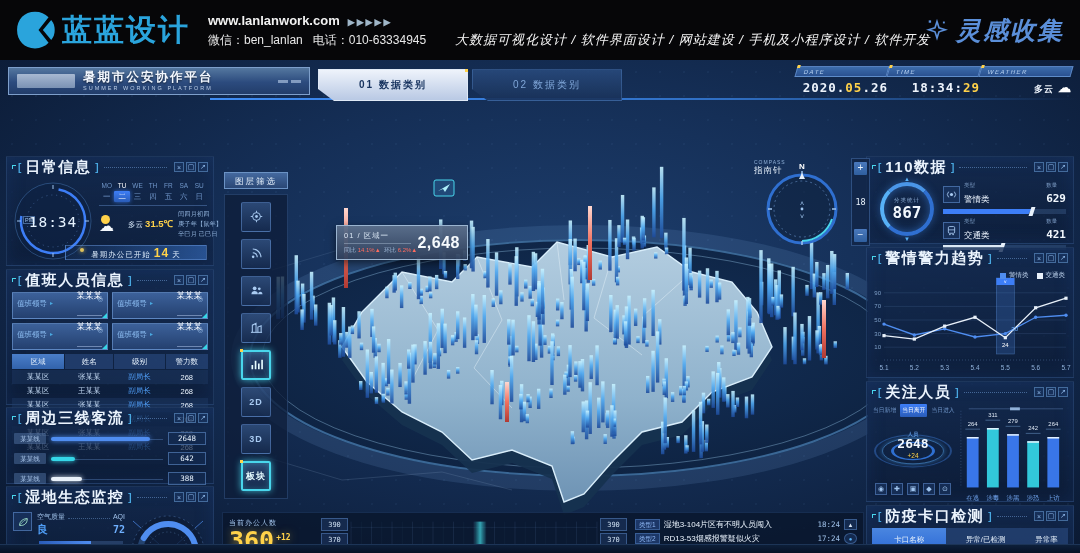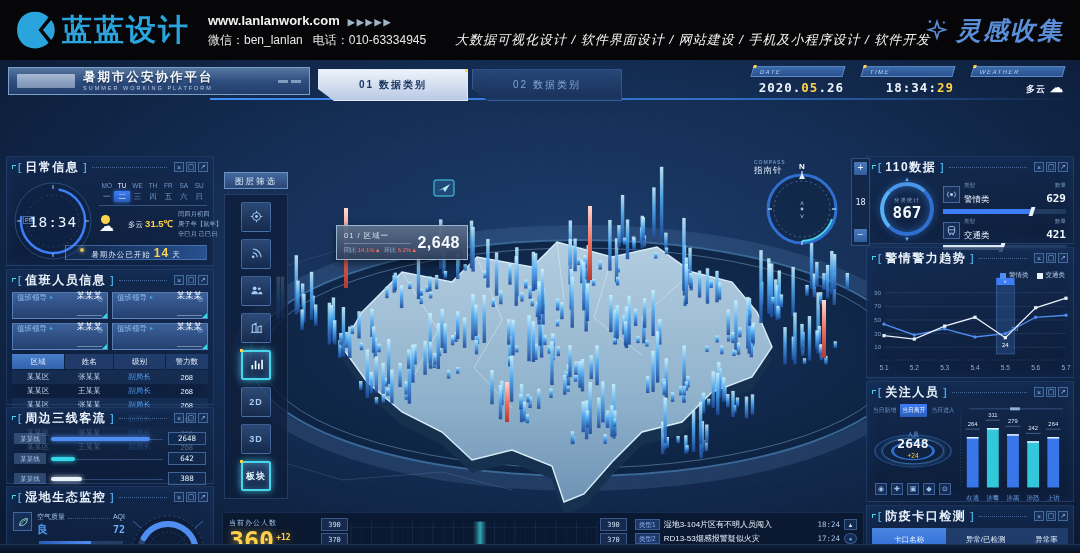--- a/index.html
+++ b/index.html
@@ -33,37 +33,37 @@
   .ttitle{color:#f2f7fe;font-size:12.5px;font-weight:bold;letter-spacing:2px;text-shadow:0 1px 2px rgba(0,0,0,.6);}
   .tsub{color:#b9cbe4;font-size:5.5px;letter-spacing:2px;margin-top:2px;}
   .tdots{margin-left:auto;display:flex;gap:3px;}
   .tdots span{width:10px;height:3px;background:rgba(200,220,245,.55);}
   .tabs{position:absolute;left:318px;top:9px;z-index:4;display:flex;gap:4px;}
   .tab{position:relative;width:150px;height:32px;font-size:10px;letter-spacing:2px;display:flex;align-items:center;justify-content:center;
     color:#7fa6d8;background:linear-gradient(180deg,rgba(40,74,124,.9),rgba(24,48,88,.9));border:1px solid rgba(90,140,210,.35);
     clip-path:polygon(0 0,100% 0,100% 100%,16px 100%,0 calc(100% - 12px));cursor:pointer;}
   .tab.active{color:#16325e;font-weight:bold;background:linear-gradient(180deg,#eef3fb,#b9c9e4);border-color:#dfe9f6;}
   .tab.active::after{content:"";position:absolute;top:-2px;right:-2px;width:4px;height:4px;background:#ffd24a;}
-  .iboxes{position:absolute;right:16px;top:6px;z-index:4;display:flex;gap:18px;}
+  .iboxes{position:absolute;right:8px;top:6px;z-index:4;display:flex;gap:0;}
   .ibox{width:92px;}
   .ichip{height:11px;background:linear-gradient(180deg,#3c6cab,#2a5190);border:1px solid rgba(130,175,235,.5);
     color:#bcd6f5;font-size:6px;letter-spacing:1.5px;display:flex;align-items:center;padding:0 7px;position:relative;
     transform:skewX(-16deg);}
   .ichip::before{content:"";position:absolute;left:-1px;top:-2px;width:3px;height:3px;background:#ffd24a;}
   .ival{text-align:right;font-size:12.5px;font-weight:bold;color:#eef4fc;margin-top:3px;letter-spacing:1px;font-family:"DejaVu Sans Mono",monospace;}
   .ival .hl{color:#ffd24a;}
   .ival .cloud{font-family:"Liberation Sans",sans-serif;font-size:13px;color:#fff;margin-left:4px;}
   
   .panel{position:absolute;width:208px;z-index:4;background:linear-gradient(180deg,rgba(19,41,78,.78),rgba(11,25,50,.62));
     border:1px solid rgba(86,136,205,.22);box-shadow:inset 0 0 18px rgba(30,70,140,.25);}
   .pL{left:6px;} .pR{left:866px;}
   .ph{height:20px;display:flex;align-items:center;padding:0 5px;position:relative;}
   .ph .tick{width:4px;height:4px;border-left:1px solid #49d6ec;border-top:1px solid #49d6ec;margin-right:2px;}
   .ph .br{color:#49a8e0;font-size:10px;font-weight:bold;}
-  .ph .t{color:#eaf3fd;font-size:12px;font-weight:bold;letter-spacing:1.5px;margin:0 4px;white-space:nowrap;}
+  .ph .t{color:#eaf3fd;font-size:15px;font-weight:bold;letter-spacing:1.5px;margin:0 4px;white-space:nowrap;}
   .ph .line{flex:1;border-bottom:1px dotted rgba(130,180,240,.45);margin:0 5px;height:1px;}
   .ph .ic{width:10px;height:10px;margin-left:2px;border:1px solid rgba(111,165,221,.5);color:#8fb8e8;font-size:7px;
     display:flex;align-items:center;justify-content:center;cursor:pointer;background:rgba(30,60,110,.4);}
   
   .daily-body{display:flex;padding:2px 4px 0 4px;}
   .clock{position:relative;width:80px;height:80px;flex:none;margin:2px;}
   .clock .ctime{position:absolute;left:0;right:0;top:33px;text-align:center;color:#e6f3ff;font-size:14.5px;letter-spacing:1px;
     font-family:"DejaVu Sans Mono",monospace;}
   .clock .pm{position:absolute;left:10px;top:35px;font-size:5.5px;color:#9fc4ee;border:1px solid rgba(130,180,240,.5);padding:0 1px;}
   .clock .ydot{position:absolute;right:9px;bottom:9px;width:4px;height:4px;border-radius:50%;background:#ffd24a;box-shadow:0 0 4px #ffd24a;}
@@ -81,21 +81,21 @@
   .wxtxt{font-size:7.5px;color:#cfe0f2;white-space:nowrap;}
   .wxtxt b{color:#ffd24a;font-size:9.5px;}
   .lunar{margin-left:auto;font-size:6.3px;color:#8fb0d8;line-height:1.55;white-space:nowrap;text-align:left;}
   .notice{position:absolute;right:6px;bottom:5px;width:142px;height:15px;line-height:14px;text-align:center;
     background:linear-gradient(90deg,rgba(47,95,170,.1),rgba(56,112,196,.6));border:1px solid rgba(110,160,230,.45);
     font-size:7.5px;color:#dcebfb;letter-spacing:1px;}
   .notice b{color:#ffd24a;font-size:12px;}
   
   .leaders{display:grid;grid-template-columns:1fr 1fr;gap:4px;padding:2px 5px 4px 5px;}
   .lcard{position:relative;height:27px;background:linear-gradient(180deg,#3c619a,#24406f);border:1px solid rgba(120,165,225,.55);}
-  .lcard .role{display:flex;align-items:flex-start;gap:3px;font-size:7.5px;color:#8fc0f5;padding:0 0 0 4px;}
+  .lcard .role{display:flex;align-items:flex-start;gap:3px;font-size:7.5px;color:#8fc0f5;padding:6px 0 0 4px;}
   .lcard .role .arrowr{color:#49a8e0;font-size:6px;}
   .lcard .mini{position:absolute;right:3px;top:2px;font-size:6px;color:#9fc4ee;letter-spacing:1px;}
   .lcard .nm{position:absolute;right:5px;bottom:2px;font-size:8.5px;color:#f2f7fe;border-bottom:1px solid rgba(200,220,255,.45);padding-bottom:13px;}
   .lcard::after{content:"";position:absolute;right:0;bottom:0;border-style:solid;border-width:0 0 5px 5px;border-color:transparent transparent #35d7e8 transparent;}
   .dtable{padding:0 5px 4px 5px;}
   .dthead{display:flex;gap:1px;height:15px;margin-bottom:1px;}
   .dthead div{font-size:7.5px;color:#e6f1fc;display:flex;align-items:center;justify-content:center;background:rgba(42,74,128,.65);}
   .dthead div:first-child{background:linear-gradient(180deg,#4a7ec9,#3263ab);}
   .drow{display:flex;gap:1px;height:14px;}
   .drow:nth-child(odd){background:rgba(33,62,108,.38);}
@@ -170,21 +170,21 @@
   .ring110 .rl{font-size:5.5px;color:#8fb0d8;letter-spacing:1px;}
   .ring110 .rv{font-size:16px;font-weight:bold;color:#f2f8fe;font-family:"DejaVu Sans Mono",monospace;line-height:1.1;}
   .ringwrap .ca{position:absolute;font-size:6px;color:#57b1f7;left:50%;transform:translateX(-50%);}
   .d110-items{flex:1;min-width:0;padding-right:3px;}
   .d1item{margin-top:4px;}
   .d1r1{display:flex;align-items:center;gap:4px;}
   .iic{width:17px;height:17px;flex:none;border:1px solid rgba(110,160,230,.5);background:rgba(30,60,110,.5);
     display:flex;align-items:center;justify-content:center;color:#a9cbf2;}
   .d1c .sl{font-size:5.5px;color:#7f9fc8;display:block;line-height:1.1;}
   .d1c .nm{font-size:8.5px;color:#eaf3fd;line-height:1.2;}
-  .d1v{margin-left:auto;text-align:right;}
+  .d1v{margin-left:auto;text-align:left;}
   .d1v .sl{font-size:5.5px;color:#7f9fc8;display:block;line-height:1.1;}
   .d1v .v{font-size:11px;font-weight:bold;color:#f2f8fe;font-family:"DejaVu Sans Mono",monospace;line-height:1.1;}
   .d1bar{height:5px;background:rgba(120,170,240,.18);margin-top:3px;position:relative;}
   .d1bar i{position:absolute;left:0;top:0;bottom:0;clip-path:polygon(0 0,100% 0,calc(100% - 3px) 100%,0 100%);}
   .d1bar u{position:absolute;top:-2px;width:4px;height:9px;background:#e8f1fb;transform:skewX(-18deg);}
   
   .legend{position:absolute;right:8px;top:23px;display:flex;gap:8px;}
   .legend .li{display:flex;align-items:center;gap:3px;font-size:6.5px;color:#bcd2ec;}
   .legend .sw{width:6px;height:6px;}
   

